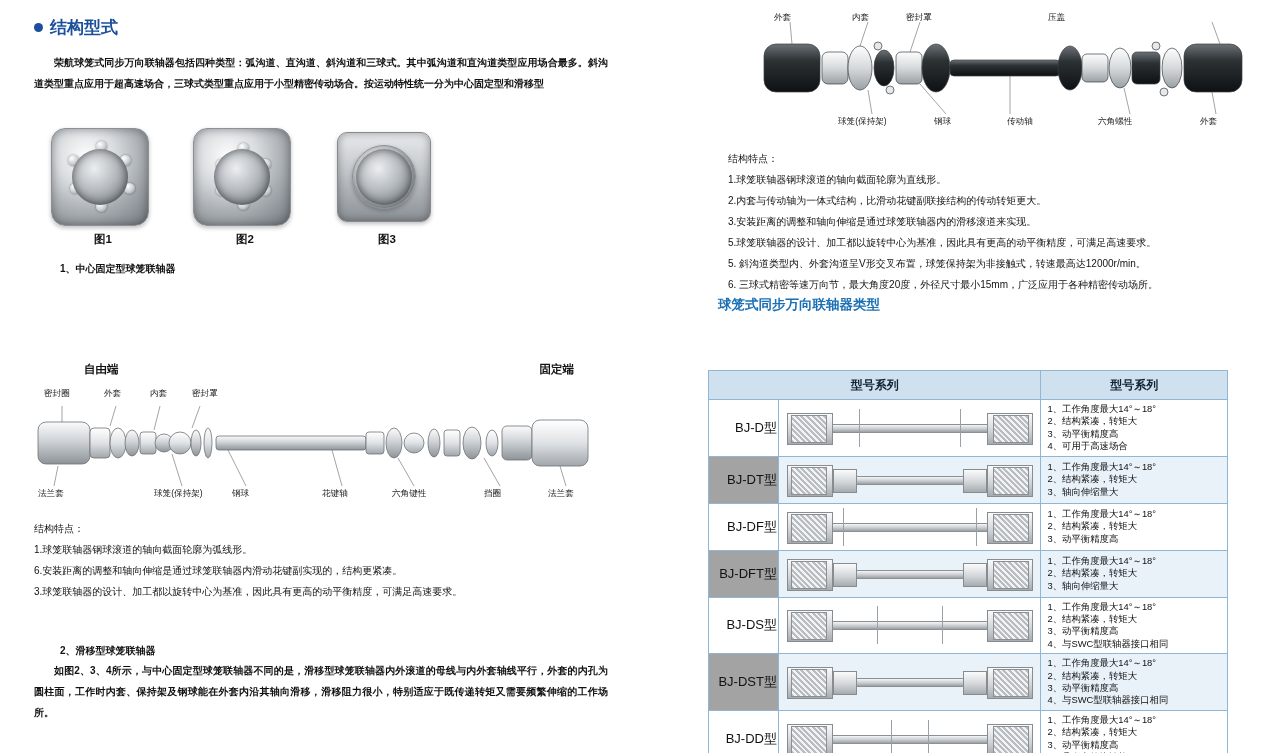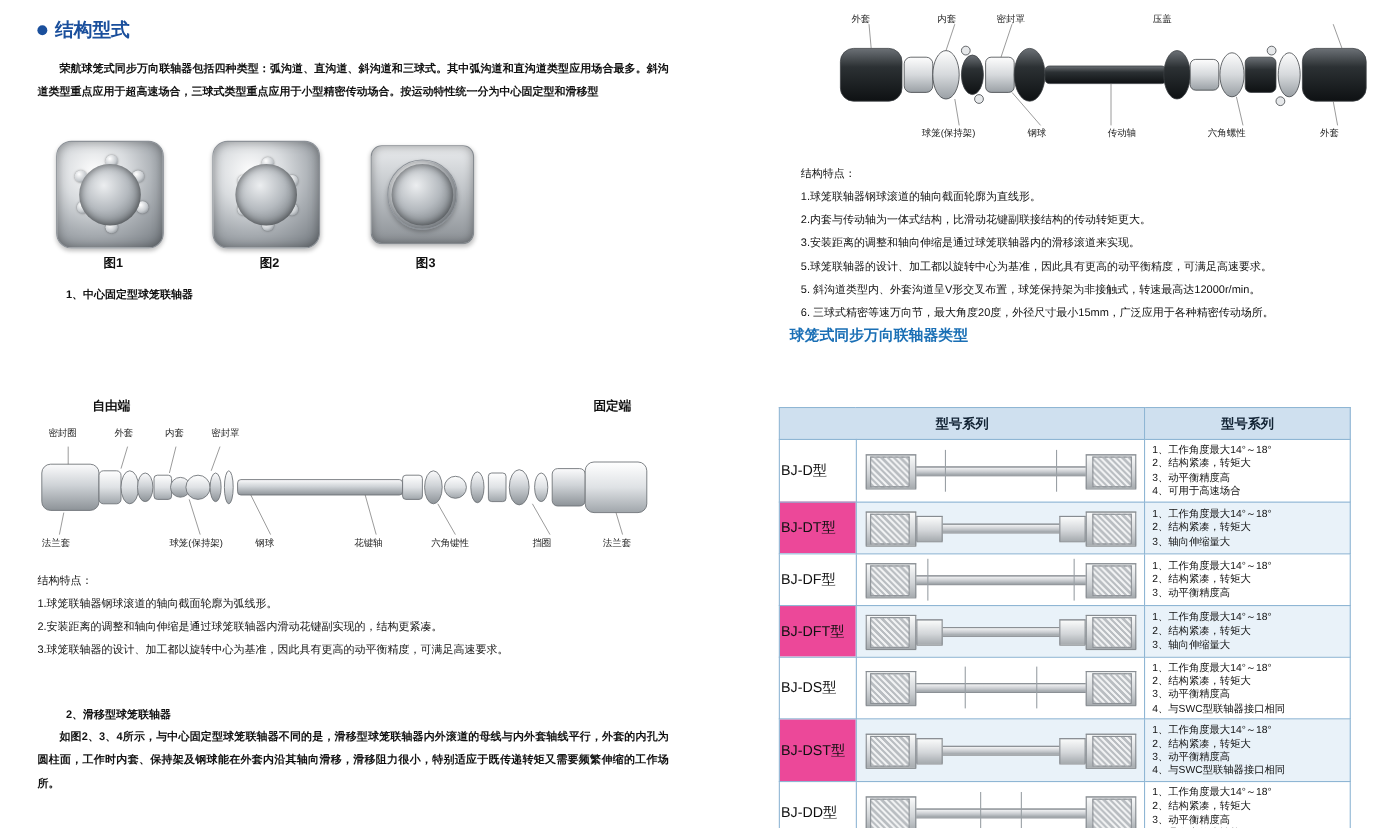--- a/index.html
+++ b/index.html
@@ -113,24 +113,24 @@
   }
   table.spec th{
     background:#cfe0ef;border:1px solid #8fb6d4;
     font-size:12px;font-weight:bold;color:#123;
     height:26px;
   }
   table.spec td{
     border:1px solid #8fb6d4;vertical-align:middle;
   }
   td.model{
-    width:72px;text-align:left;font-size:13px;color:#111;
+    width:72px;text-align:right;font-size:13px;color:#111;
     background:#fff;
   }
-  td.model.alt{background:#ec4899;}
+  td.model.alt{background:#a3a3a3;}
   td.pic{width:262px;height:46px;background:#fff;padding:0;}
   td.pic.alt{background:#e9f2f9;}
   td.feat{
     width:180px;padding:3px 6px;font-size:9.4px;line-height:12.4px;color:#111;
     background:#fff;
   }
   td.feat.alt{background:#e9f2f9;}
   .featlist{margin:0;}
   .featlist div{white-space:nowrap;}
 
@@ -285,21 +285,21 @@
       <div class="cal" style="left:122px;top:108px;">球笼(保持架)</div>
       <div class="cal" style="left:200px;top:108px;">钢球</div>
       <div class="cal" style="left:290px;top:108px;">花键轴</div>
       <div class="cal" style="left:360px;top:108px;">六角键性</div>
       <div class="cal" style="left:452px;top:108px;">挡圈</div>
       <div class="cal" style="left:516px;top:108px;">法兰套</div>
     </div>
 
     <div class="para" style="left:34px;top:518px;width:560px;">结构特点：</div>
     <div class="para" style="left:34px;top:539px;width:560px;">1.球笼联轴器钢球滚道的轴向截面轮廓为弧线形。</div>
-    <div class="para" style="left:34px;top:560px;width:560px;">2.安装距离的调整和轴向伸缩是通过球笼联轴器内滑动花键副实现的，结构更紧凑。</div>
+    <div class="para" style="left:34px;top:560px;width:560px;">6.安装距离的调整和轴向伸缩是通过球笼联轴器内滑动花键副实现的，结构更紧凑。</div>
     <div class="para" style="left:34px;top:581px;width:574px;">3.球笼联轴器的设计、加工都以旋转中心为基准，因此具有更高的动平衡精度，可满足高速要求。</div>
 
     <div class="para b" style="left:60px;top:640px;width:520px;">2、滑移型球笼联轴器</div>
     <div class="para b indent" style="left:34px;top:660px;width:574px;">如图2、3、4所示，与中心固定型球笼联轴器不同的是，滑移型球笼联轴器内外滚道的母线与内外套轴线平行，外套的内孔为圆柱面，工作时内套、保持架及钢球能在外套内沿其轴向滑移，滑移阻力很小，特别适应于既传递转矩又需要频繁伸缩的工作场所。</div>
   </div>
 
   <div class="col-right">
 
     <div class="rshaft">
       <svg width="490" height="120" viewBox="0 0 490 120">

